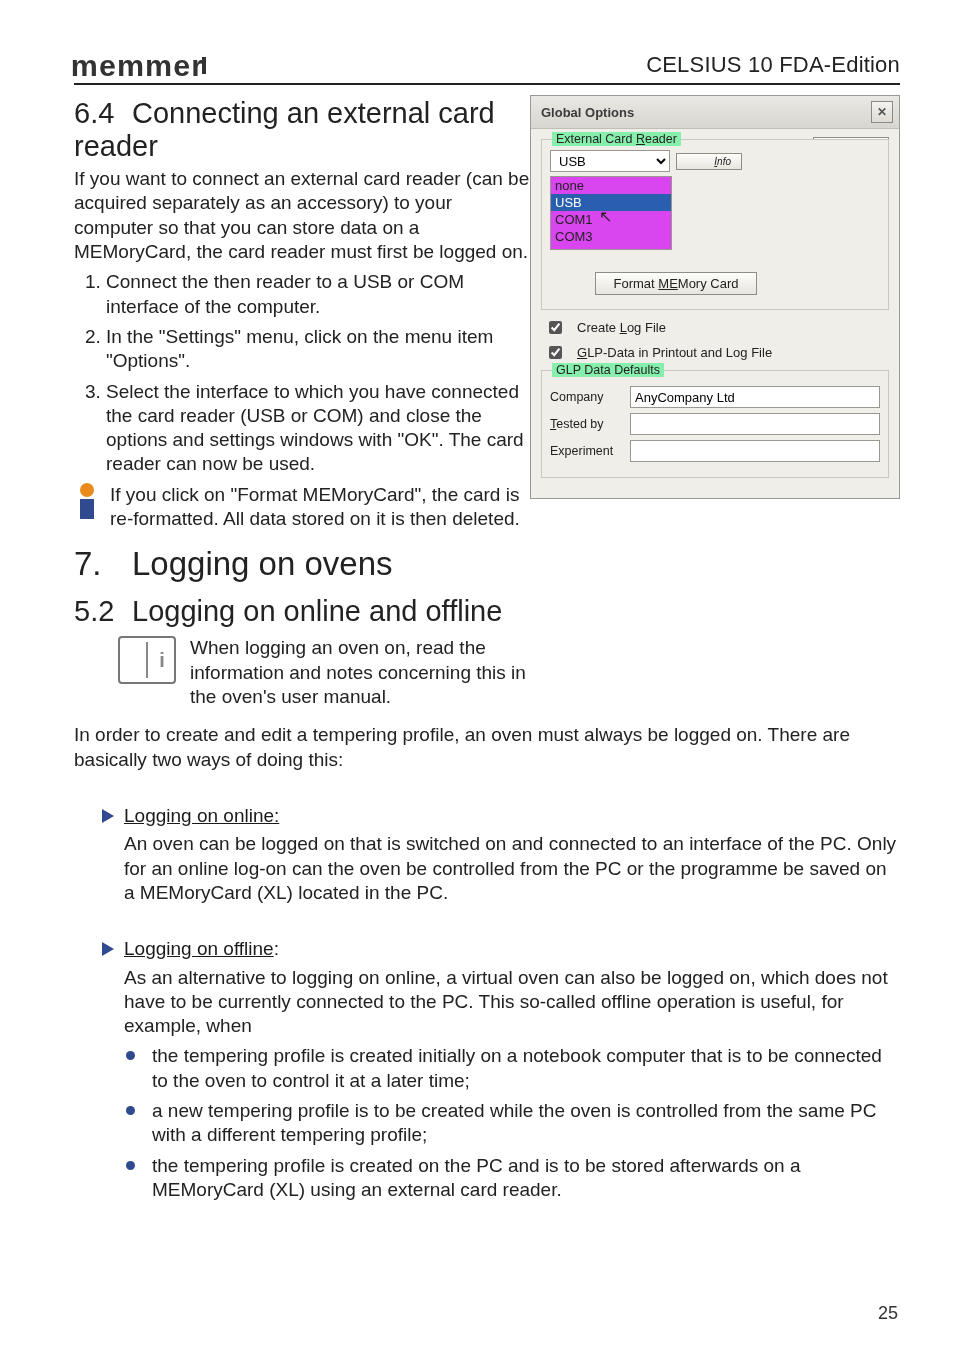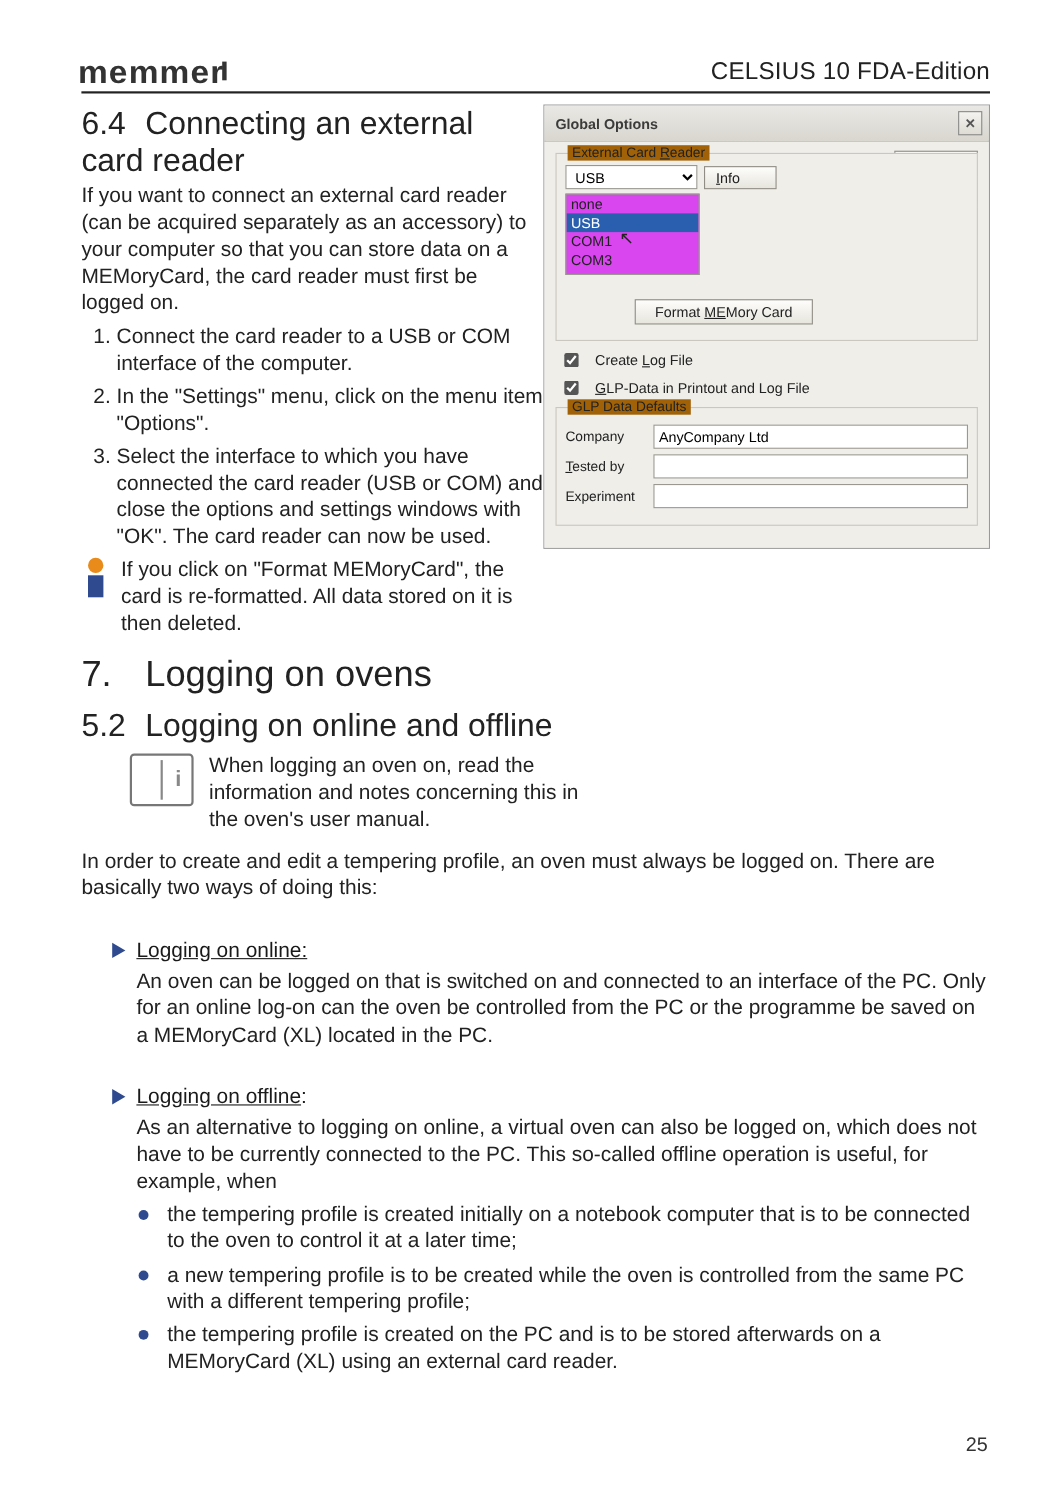--- a/index.html
+++ b/index.html
@@ -40,21 +40,21 @@
   .doc-edition {
     position: absolute;
     right: 0;
     top: 2px;
     font-size: 22px;
     letter-spacing: 0.2px;
     color: #222;
   }
   .float-dialog {
     float: right;
-    width: 406px;
+    width: 370px;
     margin-left: 0;
     margin-bottom: 10px;
   }
   
   .dlg {
     font-family: Tahoma, Arial, sans-serif;
     font-size: 13px;
     color: #222;
     border: 1px solid #999;
     box-shadow: 0 0 0 1px #ccc inset;
@@ -83,41 +83,42 @@
   .groupbox {
     border: 1px solid #c9c7bf;
     background: #efeee9;
     padding: 10px 8px 10px 8px;
     position: relative;
     margin-bottom: 8px;
   }
   .group-label {
     position: absolute;
     top: -8px; left: 10px;
-    background: #a16207;
+    background: #86efac;
     padding: 0 4px;
     font-size: 12.5px;
   }
   .select-row { display:flex; gap:6px; align-items:center; margin-bottom:4px;}
   .combo {
     border:1px solid #9a9890;
     background:#fff;
     height:22px;
     width:120px;
     font-size:13px;
     padding-left:4px;
   }
   .winbtn {
     border:1px solid #8f8d85;
     background:linear-gradient(#fdfdfb,#e7e5dd);
     padding:2px 16px;
-    font-size:13px;
+    font-size:10px;
     min-width:60px;
-    text-align:left;
+    text-align:right;
     display:inline-block;
+    font-style:italic;
   }
   .listbox {
     border:1px solid #9a9890;
     background:#d946ef;
     width:120px;
     height:72px;
     margin-top:0;
     font-size:13px;
     overflow:hidden;
   }
@@ -295,21 +296,21 @@
 
       </div>
     </div>
   </div>
 
   <h2 class="sec">
     <span class="num">6.4</span><span>Connecting an external card reader</span>
   </h2>
   <p class="body">If you want to connect an external card reader (can be acquired separately as an accessory) to your computer so that you can store data on a MEMoryCard, the card reader must first be logged on.</p>
   <ol class="steps">
-    <li>Connect the card reader to a USB or COM interface of the computer.</li>
+    <li>Connect the then reader to a USB or COM interface of the computer.</li>
     <li>In the "Settings" menu, click on the menu item "Options".</li>
     <li>Select the interface to which you have connected the card reader (USB or COM) and close the options and settings windows with "OK". The card reader can now be used.</li>
   </ol>
   <div class="info-row">
     <div class="info-icon">
       <div class="dot-orange"></div>
       <div class="bar-blue"></div>
     </div>
     <p class="body" style="margin:0">If you click on "Format MEMoryCard", the card is re-formatted. All data stored on it is then deleted.</p>
   </div>

